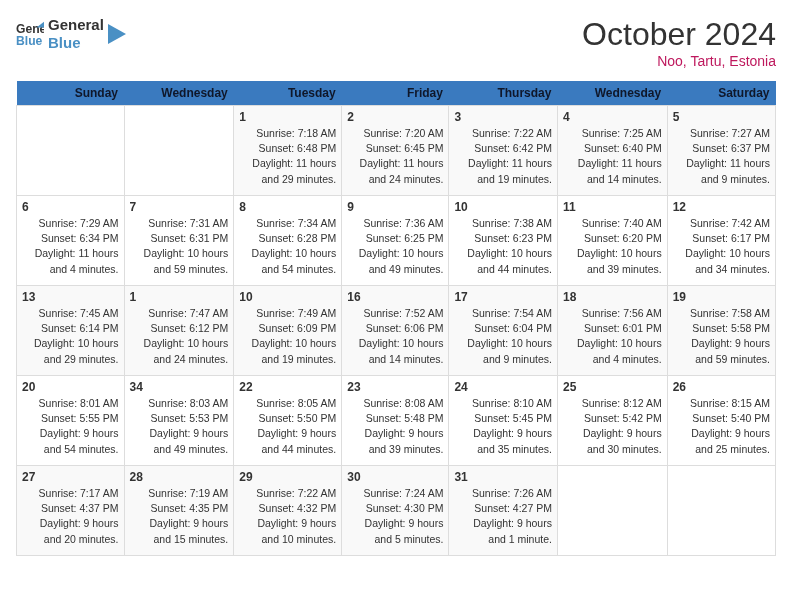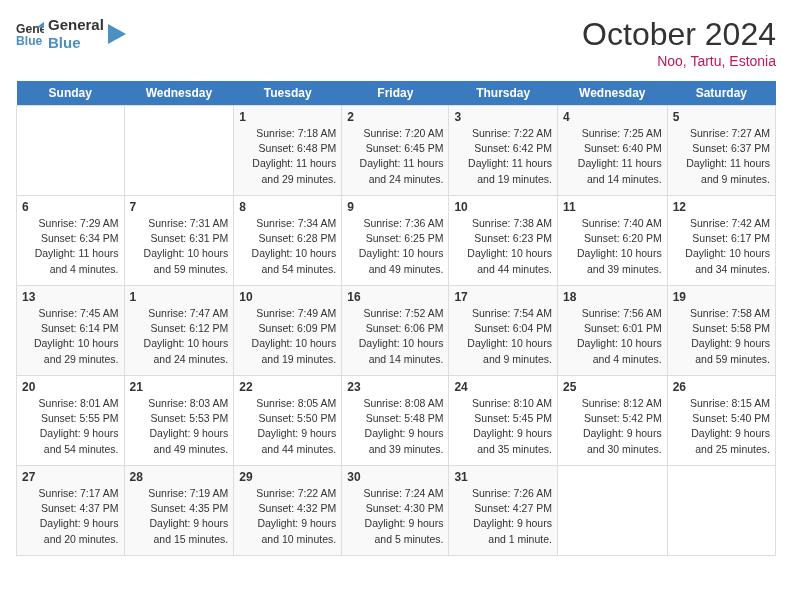--- a/index.html
+++ b/index.html
@@ -38,23 +38,23 @@
       font-size: 14px;
       color: #be185d;
     }
     table {
       width: 100%;
       border-collapse: collapse;
       font-size: 11px;
     }
     thead tr th {
       background: #3a7abf;
-      color: #ffffff;
+      color: #0f172a;
       padding: 5px 6px;
-      text-align: center;
+      text-align: right;
       font-size: 12px;
       font-weight: bold;
     }
     tbody tr td {
       border: 1px solid #ddd;
       vertical-align: top;
       padding: 4px 5px;
       width: 113px;
       min-height: 80px;
       height: 90px;
@@ -199,21 +199,21 @@
           <span class="day-num">19</span>
           <div class="day-info">Sunrise: 7:58 AM<br>Sunset: 5:58 PM<br>Daylight: 9 hours and 59 minutes.</div>
         </td>
       </tr>
       <tr>
         <td>
           <span class="day-num">20</span>
           <div class="day-info">Sunrise: 8:01 AM<br>Sunset: 5:55 PM<br>Daylight: 9 hours and 54 minutes.</div>
         </td>
         <td>
-          <span class="day-num">21</span>
+          <span class="day-num">34</span>
           <div class="day-info">Sunrise: 8:03 AM<br>Sunset: 5:53 PM<br>Daylight: 9 hours and 49 minutes.</div>
         </td>
         <td>
           <span class="day-num">22</span>
           <div class="day-info">Sunrise: 8:05 AM<br>Sunset: 5:50 PM<br>Daylight: 9 hours and 44 minutes.</div>
         </td>
         <td>
           <span class="day-num">23</span>
           <div class="day-info">Sunrise: 8:08 AM<br>Sunset: 5:48 PM<br>Daylight: 9 hours and 39 minutes.</div>
         </td>

